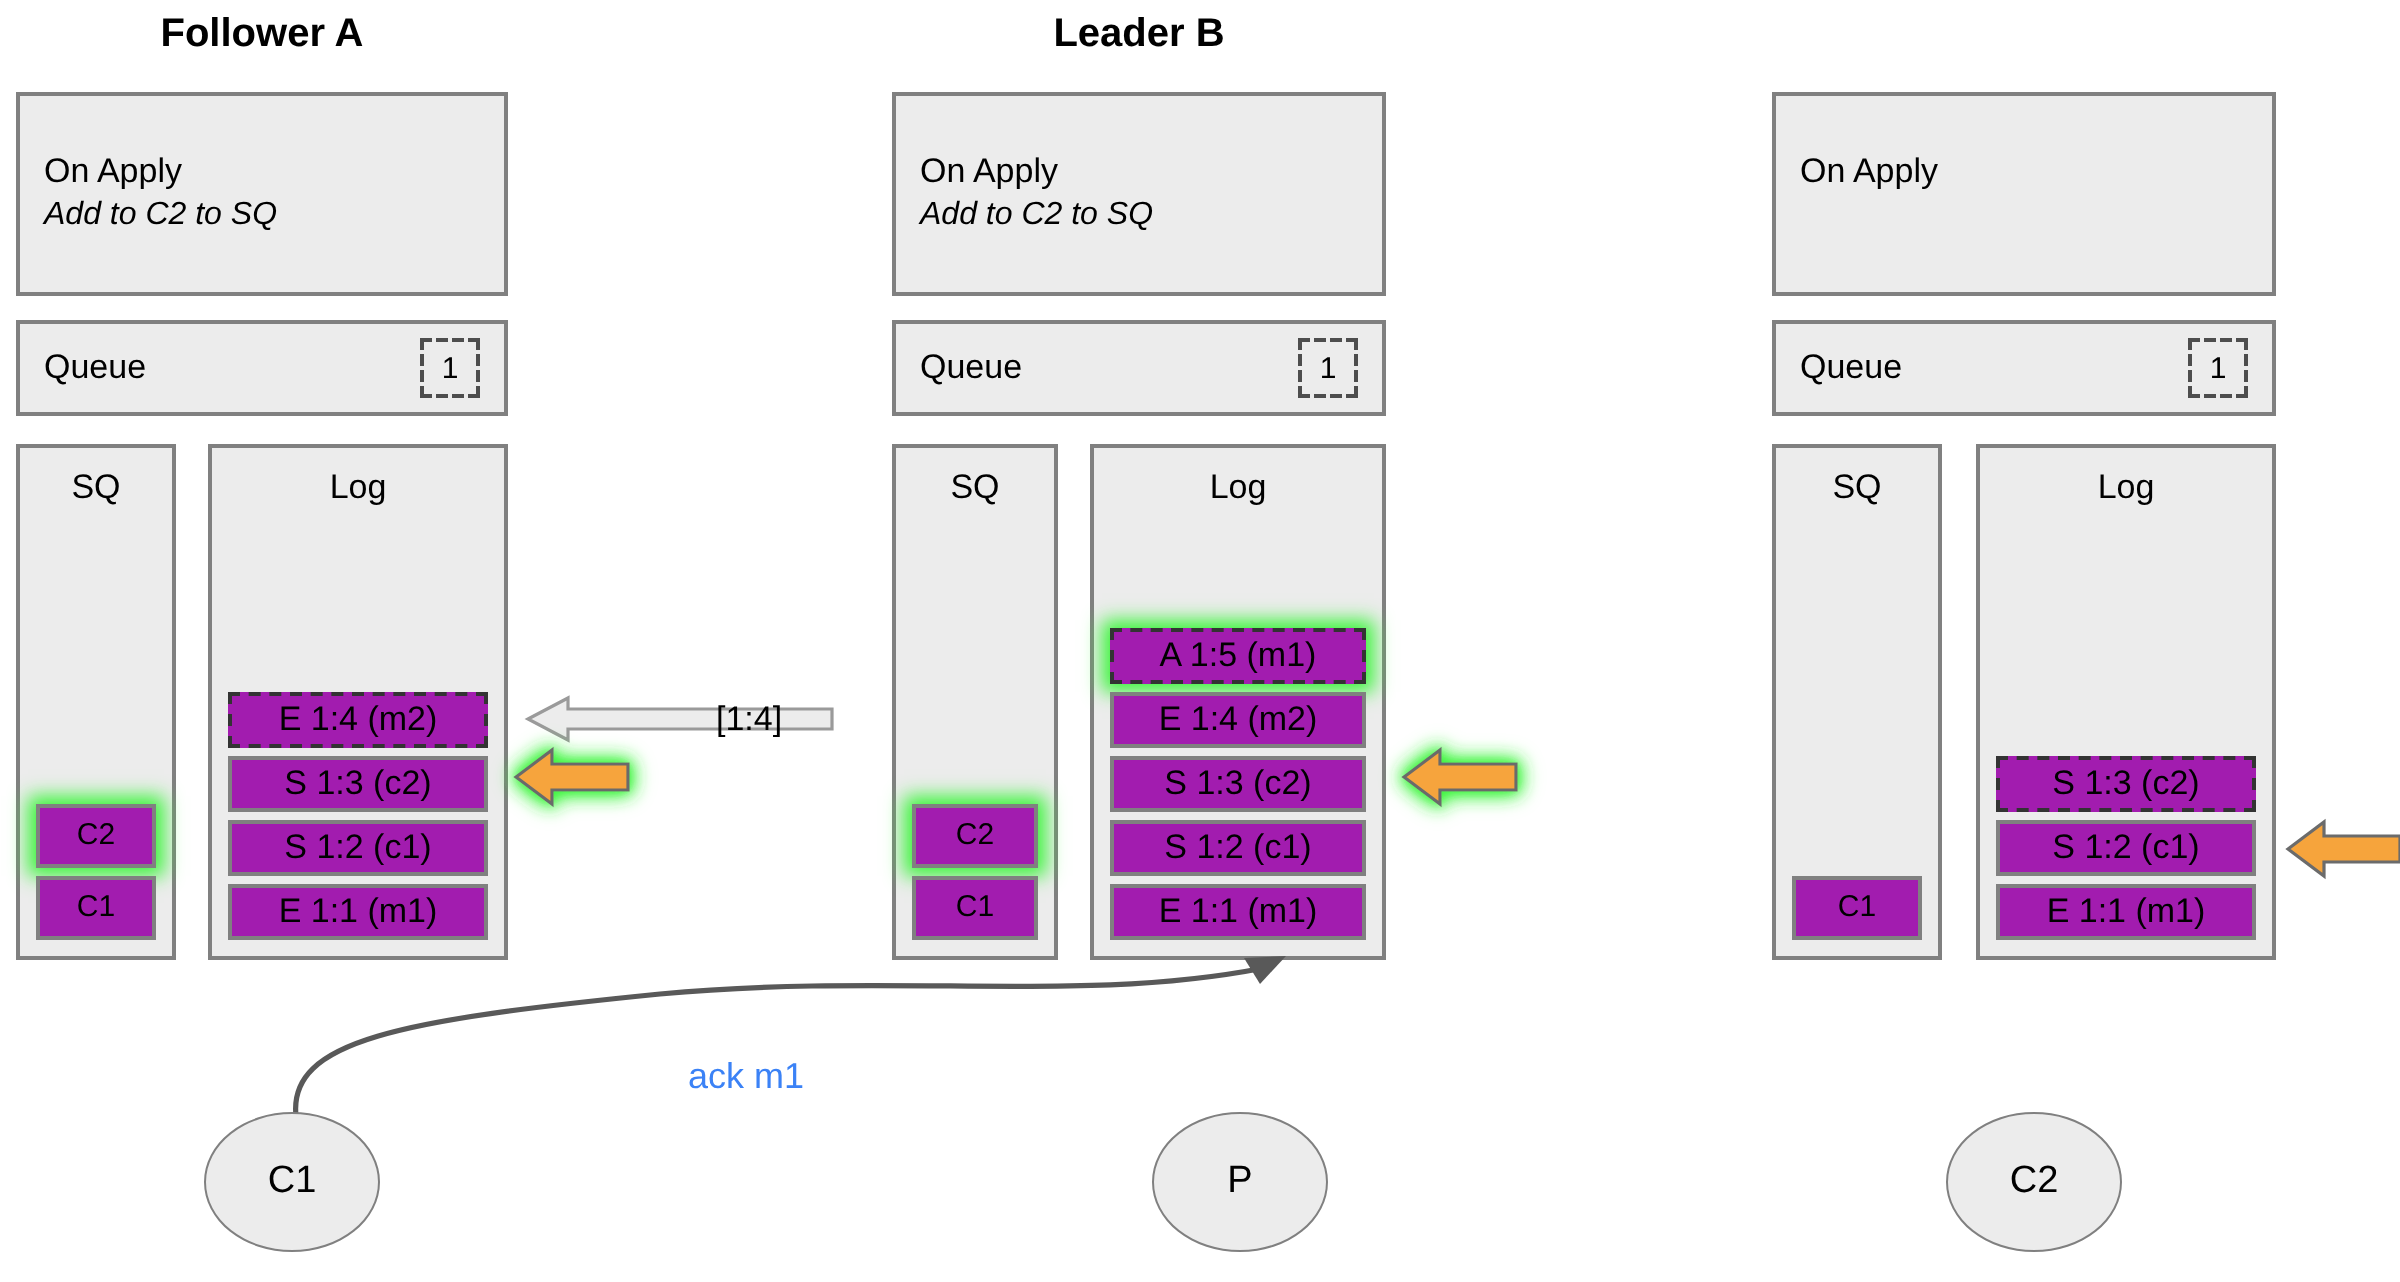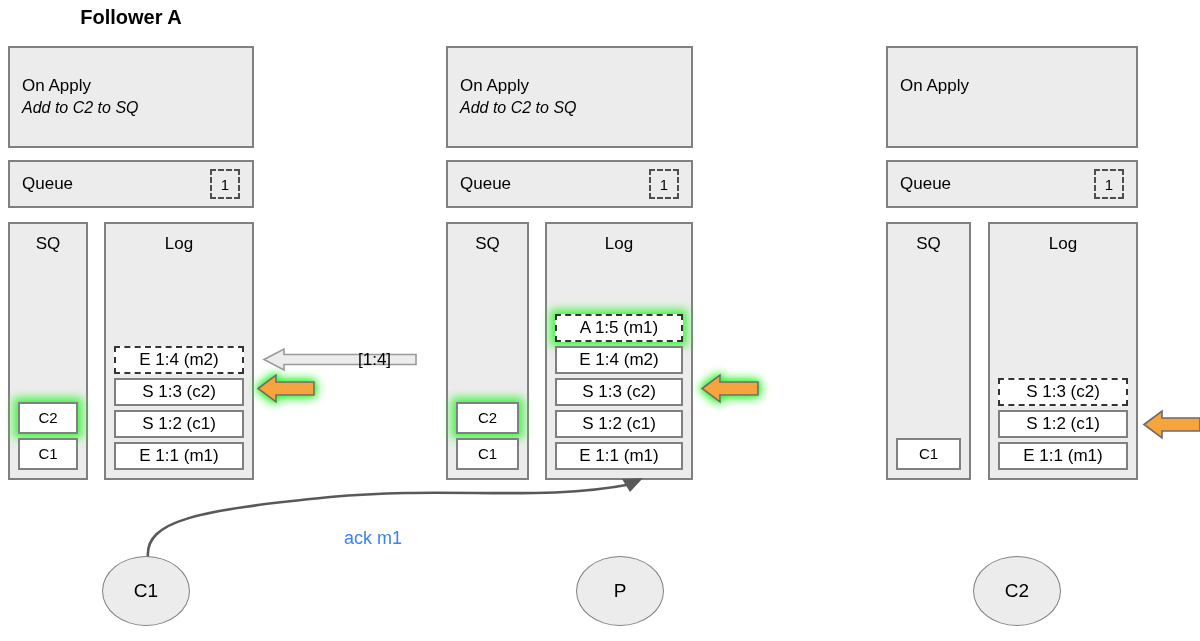--- a/index.html
+++ b/index.html
@@ -68,21 +68,21 @@
     font-size:17px;
     color:#000;
   }
   .stack{
     position:absolute;
     left:8px;right:8px;bottom:8px;
     display:flex;flex-direction:column-reverse;
     gap:4px;
   }
   .cell{
-    background:#ffffff;
+    background:#a21caf;
     border:2px solid #808080;
     box-sizing:border-box;
     font-size:17px;
     height:28px;
     line-height:24px;
     text-align:center;
     color:#000;
     white-space:nowrap;
   }
   .cell.dashed{border:2px dashed #333333;}
@@ -146,20 +146,21 @@
   <div class="col" style="left:104px;top:222px;width:150px;height:258px;">
     <div class="col-title">Log</div>
     <div class="stack" id="log-a">
         <div class="cell">E 1:1 (m1)</div>
         <div class="cell">S 1:2 (c1)</div>
         <div class="cell">S 1:3 (c2)</div>
         <div class="cell dashed">E 1:4 (m2)</div>
       </div>
   </div>
 
+  <div class="node-title" style="left:446px;top:6px;width:247px;">Leader B</div>
 
   <div class="panel onapply" style="left:446px;top:46px;width:247px;height:102px;">
     <div class="l1">On Apply</div>
     <div class="l2">Add to C2 to SQ</div>
   </div>
 
   <div class="panel queue" style="left:446px;top:160px;width:247px;height:48px;">
     <span class="queue-label">Queue</span>
     <span class="queue-count">1</span>
   </div>

